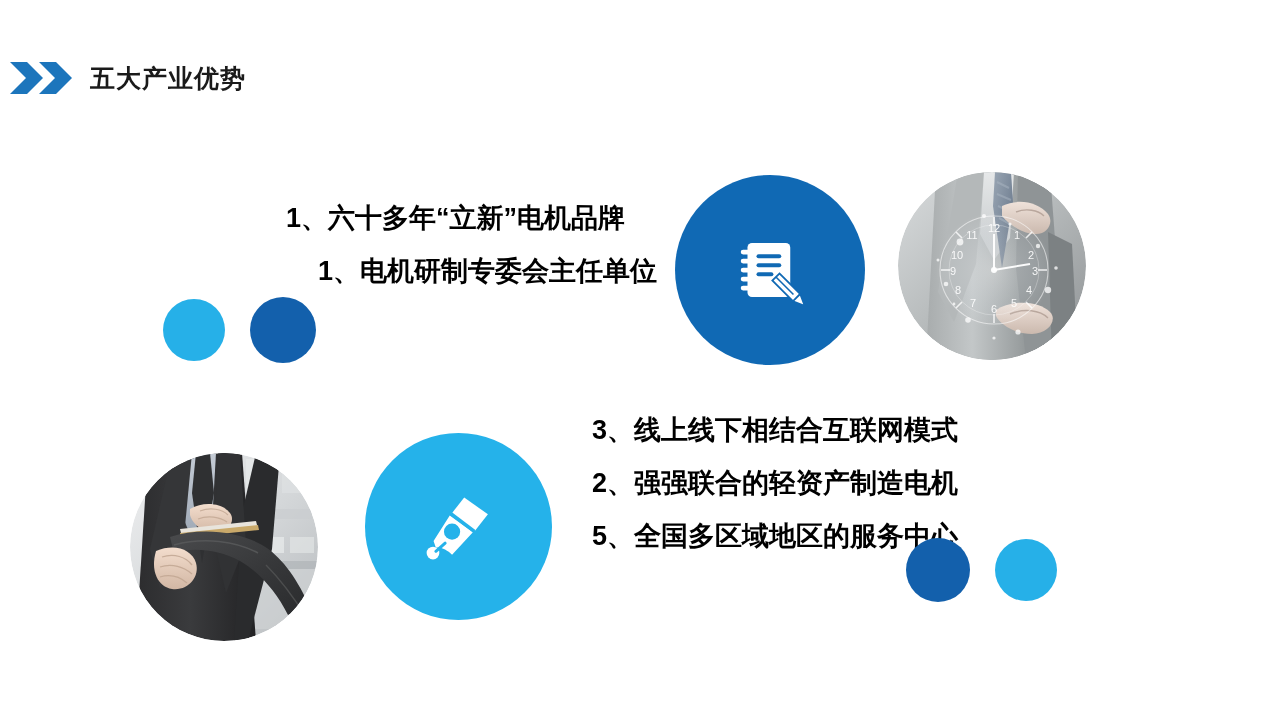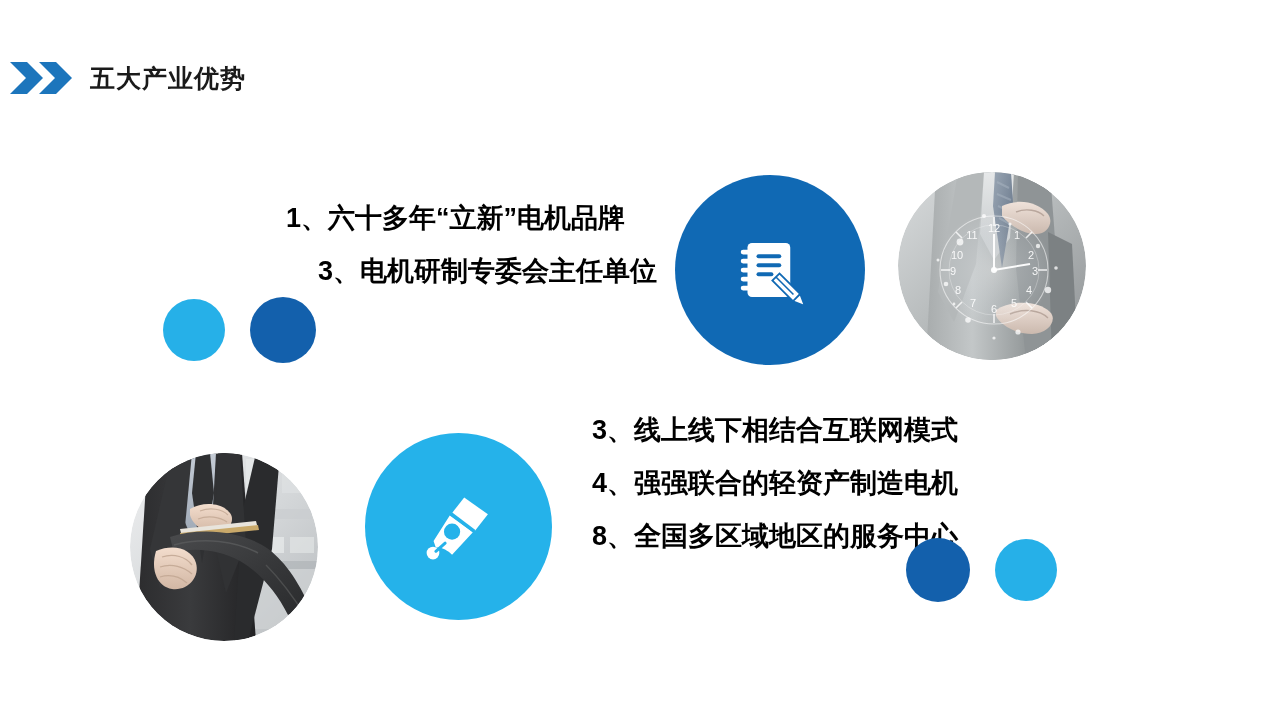--- a/index.html
+++ b/index.html
@@ -102,27 +102,27 @@
       </svg>
       <svg class="chevron" width="34" height="32" viewBox="0 0 34 32" aria-hidden="true" style="margin-left:-5px">
         <polygon points="0,0 17,0 33,16 17,32 0,32 16,16" fill="#1c75bc"></polygon>
       </svg>
     </div>
     <div class="header-title">五大产业优势</div>
   </div>
 
   <div class="text-block block-top">
     <span class="text-line line1">1、六十多年“立新”电机品牌</span>
-    <span class="text-line line2">3、电机研制专委会主任单位</span>
+    <span class="text-line line2">1、电机研制专委会主任单位</span>
   </div>
 
   <div class="text-block block-bottom">
     <span class="text-line">3、线上线下相结合互联网模式</span>
-    <span class="text-line">4、强强联合的轻资产制造电机</span>
-    <span class="text-line">8、全国多区域地区的服务中心</span>
+    <span class="text-line">2、强强联合的轻资产制造电机</span>
+    <span class="text-line">5、全国多区域地区的服务中心</span>
   </div>
 
   <div class="circle icon-circle" style="left:675px; top:175px; width:190px; height:190px; background:#1069b4;">
     <svg width="72" height="72" viewBox="0 0 64 64" aria-hidden="true">
 
       <g fill="#ffffff">
         <rect x="6" y="14" width="10" height="4.2" rx="2.1"></rect>
         <rect x="6" y="22" width="10" height="4.2" rx="2.1"></rect>
         <rect x="6" y="30" width="10" height="4.2" rx="2.1"></rect>
         <rect x="6" y="38" width="10" height="4.2" rx="2.1"></rect>

